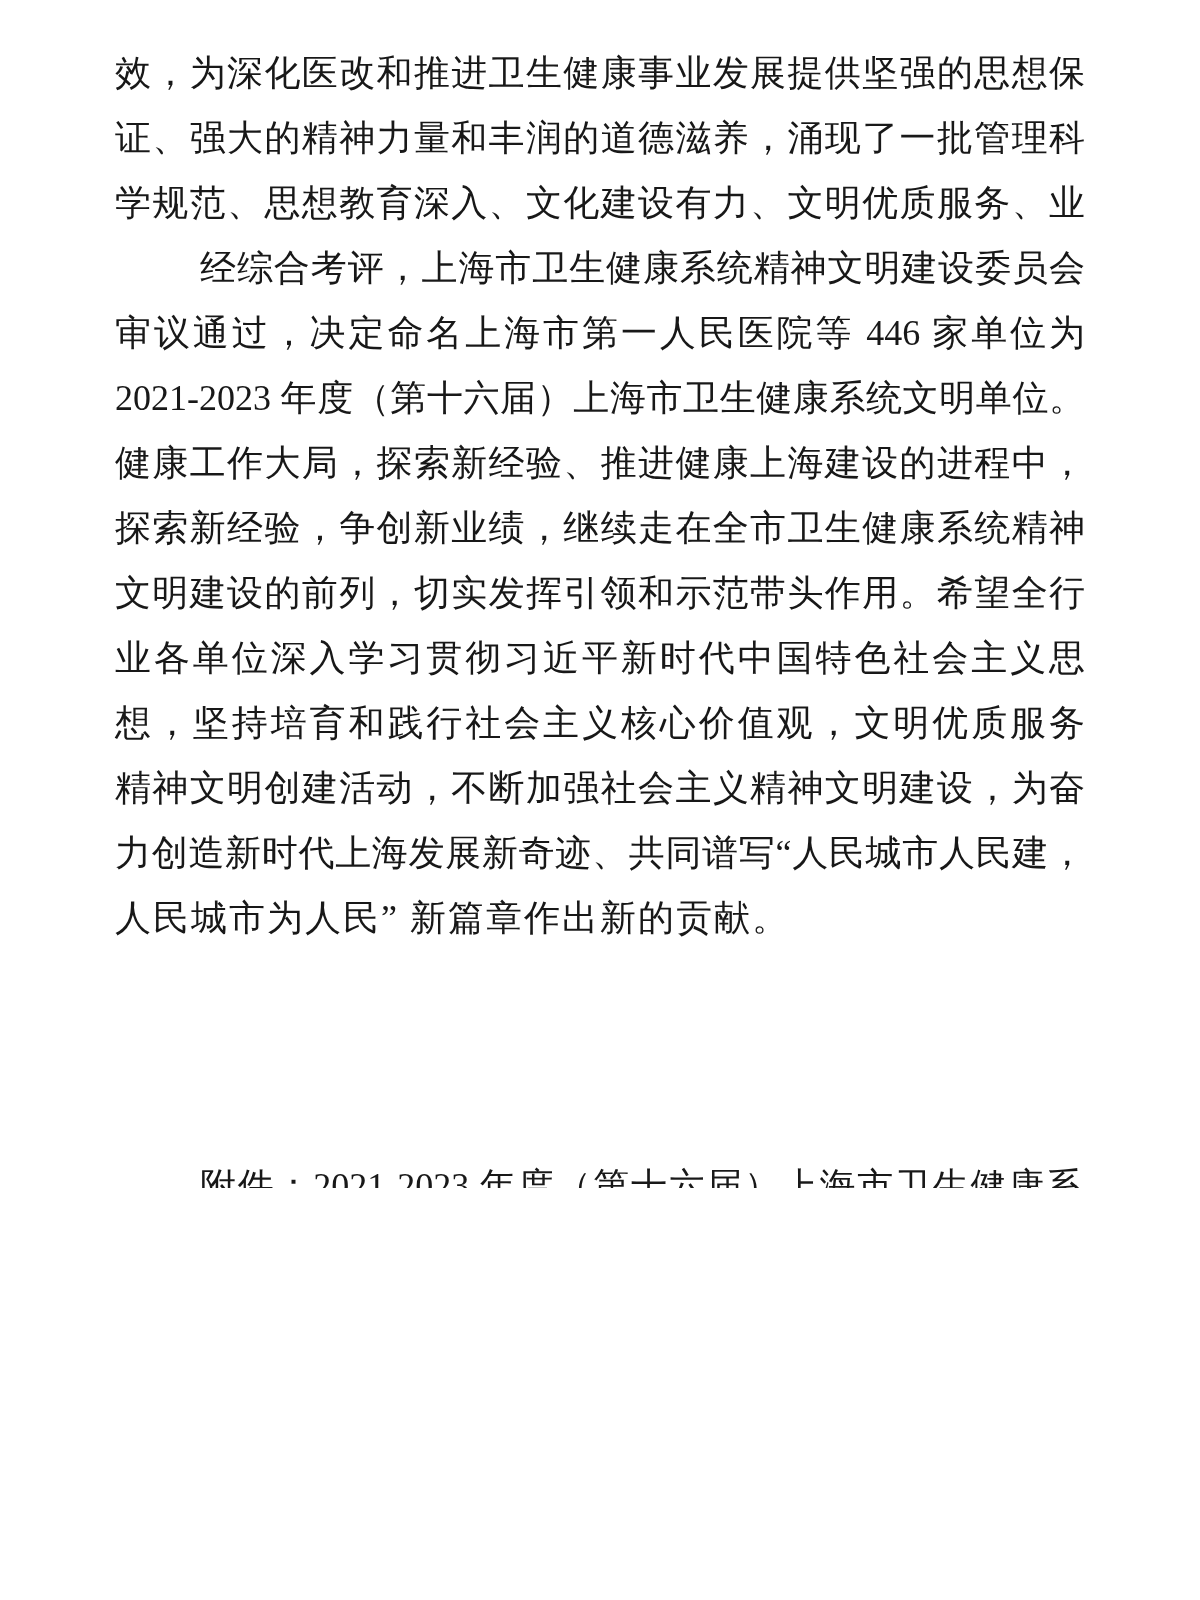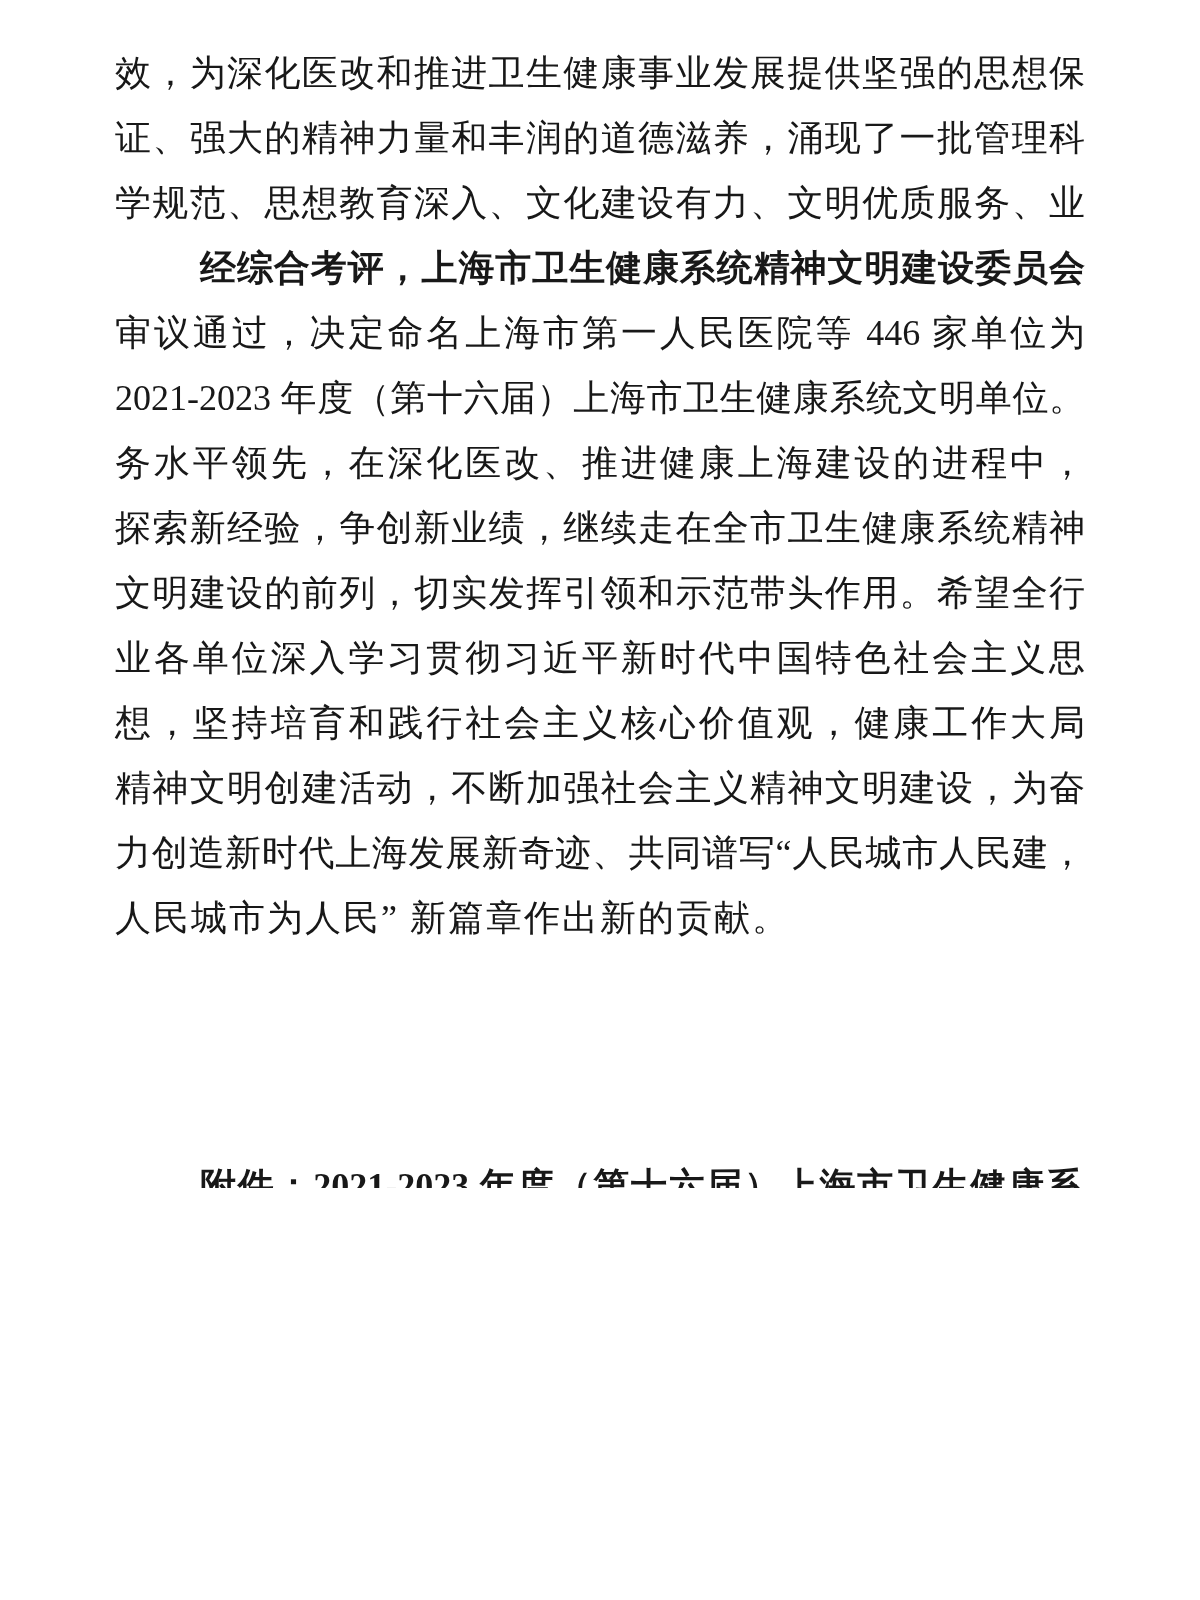--- a/index.html
+++ b/index.html
@@ -35,21 +35,20 @@
     letter-spacing: 0px;
     text-align: left;
   }
   .line.justify {
     text-align: justify;
     text-align-last: justify;
     text-justify: inter-character;
   }
   .line.indent {
     padding-left: 85px;
-    font-weight: bold;
   }
   .line.plain {
     letter-spacing: 2px;
   }
   .signature-line {
     position: absolute;
     right: 120px;
     top: 1378px;
     font-size: 30px;
     line-height: 50px;
@@ -97,25 +96,25 @@
 
 <div class="page">
 
   <div class="body-text">
       <div class="line justify">效，为深化医改和推进卫生健康事业发展提供坚强的思想保</div>
       <div class="line justify">证、强大的精神力量和丰润的道德滋养，涌现了一批管理科</div>
       <div class="line justify">学规范、思想教育深入、文化建设有力、文明优质服务、业</div>
       <div class="line justify indent">经综合考评，上海市卫生健康系统精神文明建设委员会</div>
       <div class="line justify">审议通过，决定命名上海市第一人民医院等 446 家单位为</div>
       <div class="line justify">2021-2023 年度（第十六届）上海市卫生健康系统文明单位。</div>
-      <div class="line justify">务水平领先，在深化医改、推进健康上海建设的进程中，</div>
+      <div class="line justify">健康工作大局，探索新经验、推进健康上海建设的进程中，</div>
       <div class="line justify">探索新经验，争创新业绩，继续走在全市卫生健康系统精神</div>
       <div class="line justify">文明建设的前列，切实发挥引领和示范带头作用。希望全行</div>
       <div class="line justify">业各单位深入学习贯彻习近平新时代中国特色社会主义思</div>
-      <div class="line justify">想，坚持培育和践行社会主义核心价值观，健康工作大局</div>
+      <div class="line justify">想，坚持培育和践行社会主义核心价值观，文明优质服务</div>
       <div class="line justify">精神文明创建活动，不断加强社会主义精神文明建设，为奋</div>
       <div class="line justify">力创造新时代上海发展新奇迹、共同谱写“人民城市人民建，</div>
       <div class="line plain">人民城市为人民” 新篇章作出新的贡献。</div>
     </div>
 
   <div class="attachment-block">
       <div class="line justify indent">附件：2021-2023 年度（第十六届）上海市卫生健康系</div>
       <div class="line plain">统文明单位名单</div>
     </div>
 

